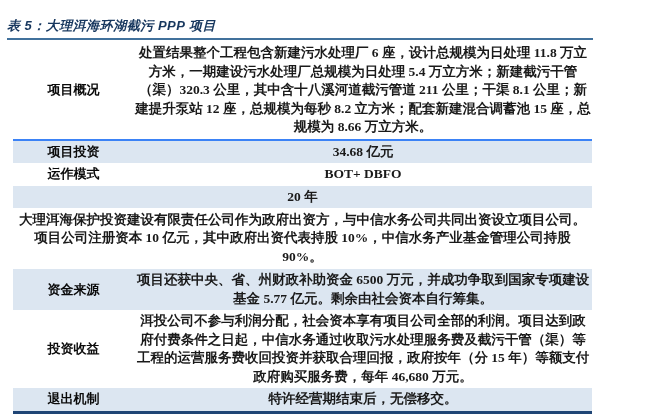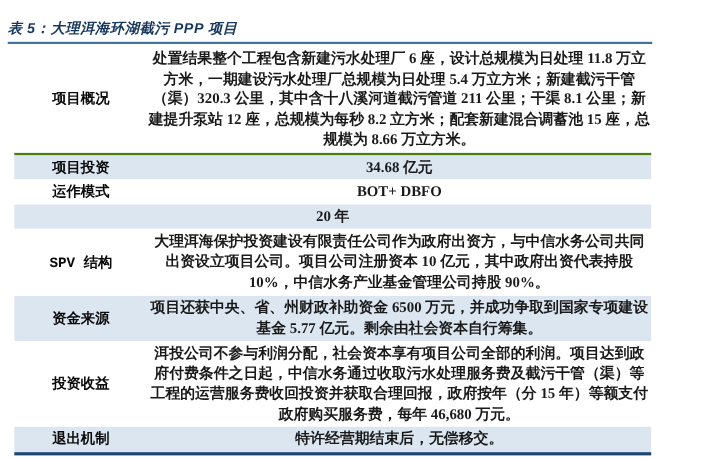--- a/index.html
+++ b/index.html
@@ -32,21 +32,21 @@
   .ppp-table {
     margin: 2px 55px 0 13px;     
     border-bottom: 3px solid #1f4575;
   }
   .row {
     display: flex;
     align-items: stretch;
     background: #ffffff;
   }
   .row.shaded { background: #dce6f1; }
-  .row.top-line { border-top: 2px solid #4d7c0f; }
+  .row.top-line { border-top: 2px solid #3b82f6; }
   .cell-label {
     width: 121px;
     flex: 0 0 121px;
     display: flex;
     align-items: center;
     justify-content: center;
     font-family: Liberation Mono, monospace;
     font-weight: bold;
     font-size: 13px;
     color: #0a0a0a;
@@ -100,21 +100,20 @@
     <div class="row h-sm">
       <div class="cell-label">运作模式</div>
       <div class="cell-value">BOT+ DBFO</div>
     </div>
 
     <div class="row h-sm shaded">
       <div class="cell-value">20 年</div>
     </div>
 
     <div class="row h-lg">
-      <div class="cell-label">SPV 结构</div>
       <div class="cell-value">大理洱海保护投资建设有限责任公司作为政府出资方，与中信水务公司共同出资设立项目公司。项目公司注册资本 10 亿元，其中政府出资代表持股 10%，中信水务产业基金管理公司持股 90%。</div>
     </div>
 
     <div class="row h-md shaded">
       <div class="cell-label">资金来源</div>
       <div class="cell-value">项目还获中央、省、州财政补助资金 6500 万元，并成功争取到国家专项建设基金 5.77 亿元。剩余由社会资本自行筹集。</div>
     </div>
 
     <div class="row h-xxl">
       <div class="cell-label">投资收益</div>

